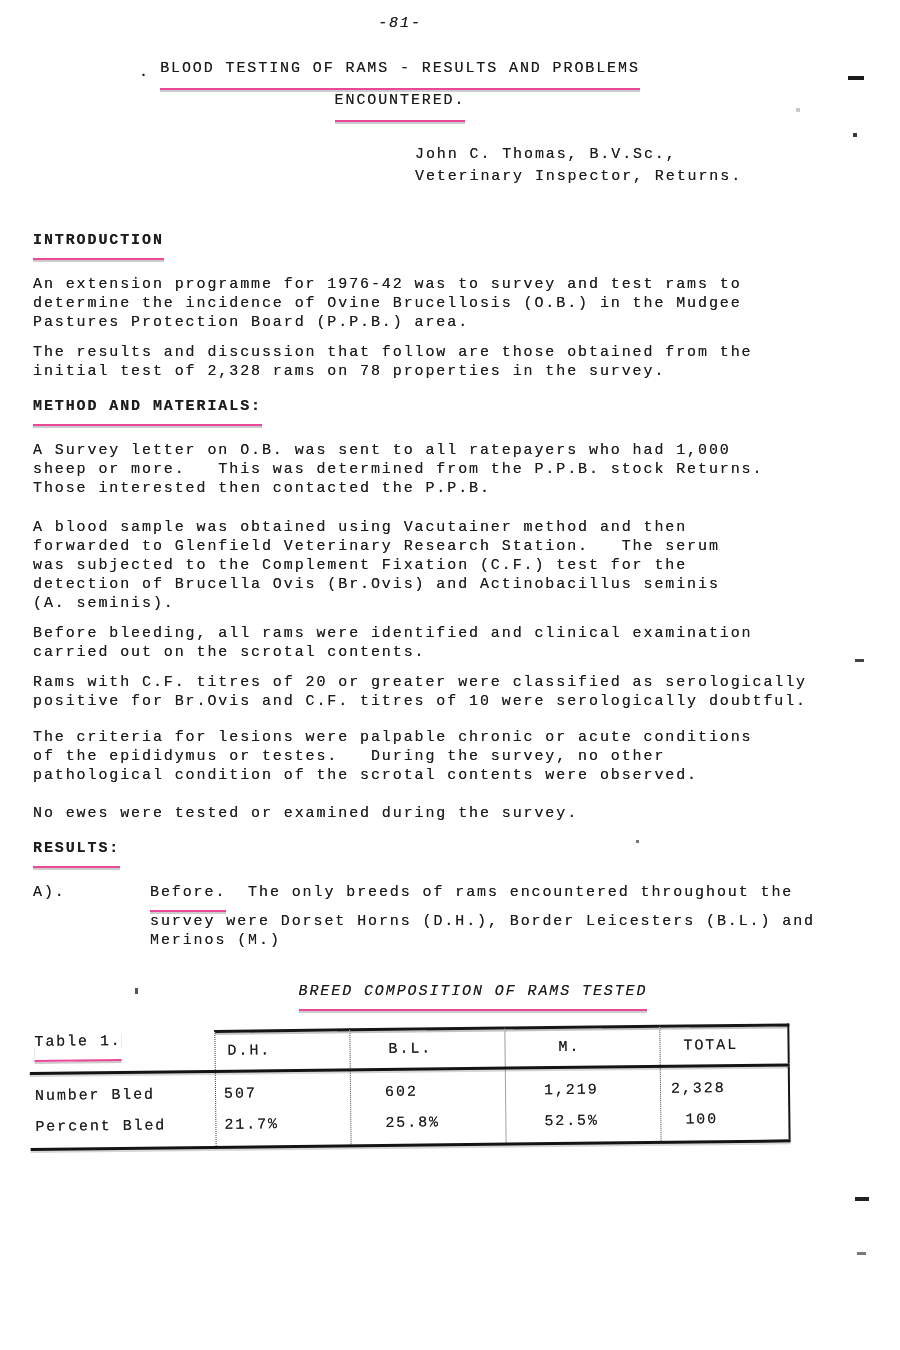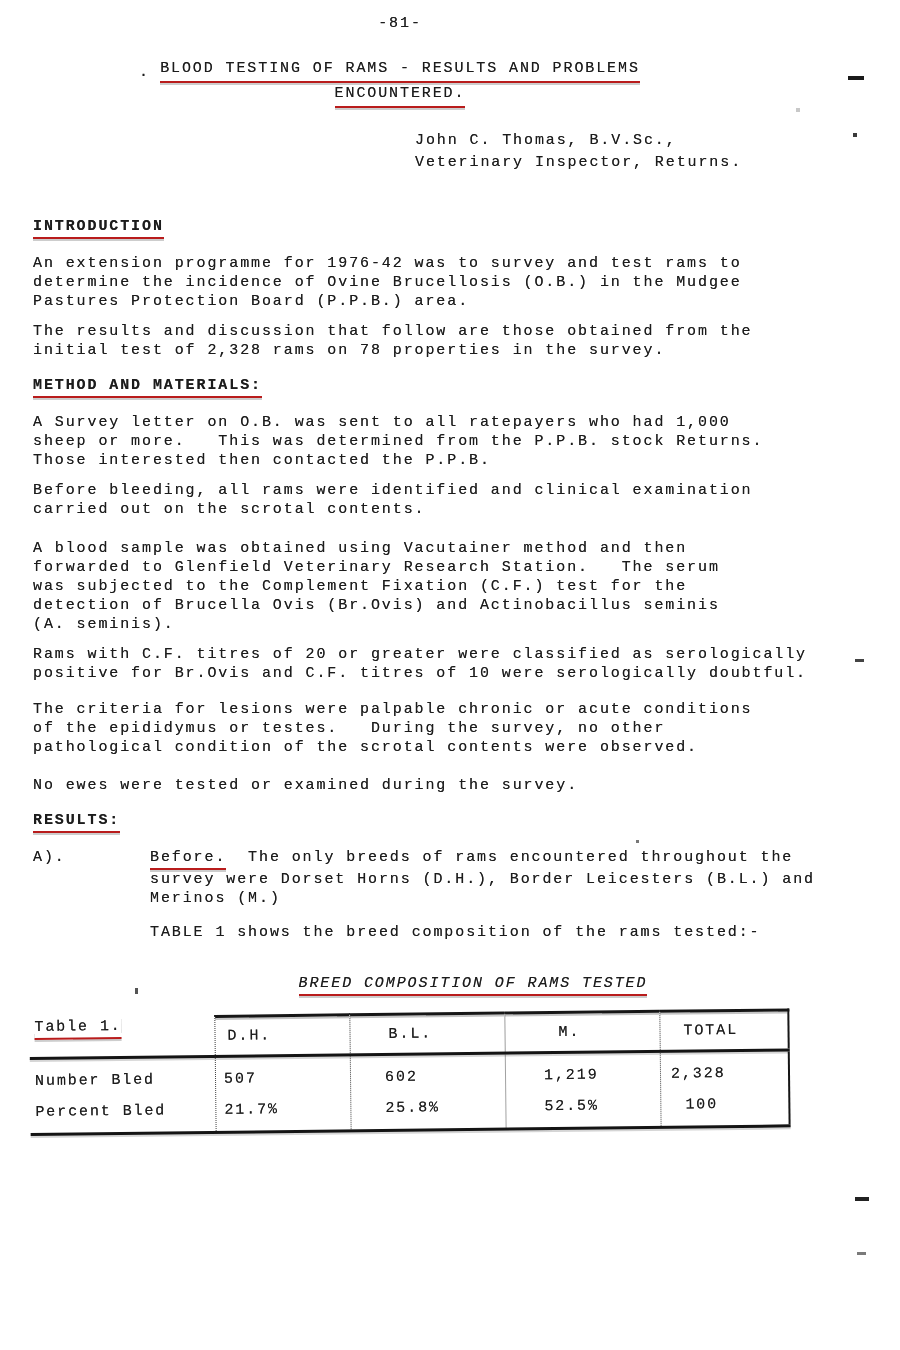--- a/index.html
+++ b/index.html
@@ -11,26 +11,26 @@
     padding:0 33px;
     overflow:hidden;
     font-family:"Liberation Mono","DejaVu Sans Mono",monospace;
     font-size:15px;
     letter-spacing:1.9px;
     line-height:19px;
     color:#1c1c1c;
     text-shadow:0 0 0.6px rgba(10,10,10,0.65);
   }
   .u{
-    border-bottom:2px solid #b91c1c;
+    border-bottom:2px solid #ec4899;
     box-shadow:0 2px 0 rgba(27,27,27,0.22);
     display:inline-block;
-    padding-bottom:1px;
+    padding-bottom:8px;
   }
-  .page-number{margin:14px 0 0 122px;width:490px;text-align:center;}
+  .page-number{margin:14px 0 0 122px;width:490px;text-align:center;font-style:italic;}
   .title-block{margin:25px 0 0 122px;width:490px;text-align:center;line-height:22px;position:relative;}
   .title-marker{position:absolute;left:-16px;top:4px;}
   .byline{margin:22px 0 0 382px;line-height:22px;}
   h2{font-size:15px;font-weight:bold;margin:16px 0 15px;letter-spacing:1.9px;}
   .mt-30{margin-top:43px;}
   .para{margin:11px 0 0;white-space:pre-wrap;}
   .mt-20{margin-top:20px;}
   .mt-17{margin-top:17px;}
   .mt-19{margin-top:19px;}
   .mt-15{margin-top:15px;}
@@ -87,44 +87,43 @@
   <p class="para mt-15">An extension programme for 1976-42 was to survey and test rams to
 determine the incidence of Ovine Brucellosis (O.B.) in the Mudgee
 Pastures Protection Board (P.P.B.) area.</p>
   <p class="para">The results and discussion that follow are those obtained from the
 initial test of 2,328 rams on 78 properties in the survey.</p>
 
   <h2><span class="u">METHOD AND MATERIALS:</span></h2>
   <p class="para mt-15">A Survey letter on O.B. was sent to all ratepayers who had 1,000
 sheep or more.   This was determined from the P.P.B. stock Returns.
 Those interested then contacted the P.P.B.</p>
-  <p class="para">Before bleeding, all rams were identified and clinical examination
-carried out on the scrotal contents.</p>
   <p class="para mt-20">A blood sample was obtained using Vacutainer method and then
 forwarded to Glenfield Veterinary Research Station.   The serum
 was subjected to the Complement Fixation (C.F.) test for the
 detection of Brucella Ovis (Br.Ovis) and Actinobacillus seminis
 (A. seminis).</p>
+  <p class="para">Before bleeding, all rams were identified and clinical examination
+carried out on the scrotal contents.</p>
   <p class="para">Rams with C.F. titres of 20 or greater were classified as serologically
 positive for Br.Ovis and C.F. titres of 10 were serologically doubtful.</p>
   <p class="para mt-17">The criteria for lesions were palpable chronic or acute conditions
 of the epididymus or testes.   During the survey, no other
 pathological condition of the scrotal contents were observed.</p>
   <p class="para mt-19">No ewes were tested or examined during the survey.</p>
 
   <h2><span class="u">RESULTS:</span></h2>
 
   <div class="item">
     <div class="item-label">A).</div>
     <div class="item-body"><span class="u">Before.</span><span>  The only breeds of rams encountered throughout the
 survey were Dorset Horns (D.H.), Border Leicesters (B.L.) and
 Merinos (M.)</span></div>
   </div>
 
-  <p class="para mt-15 indent">TABLE 1 shows the breed composition of the rams tested:-</p>
 
   <div class="table-caption"><span class="u">BREED COMPOSITION OF RAMS TESTED</span></div>
 
   <div class="table-zone">
     <div class="tgrid">
       <div class="cell corner"><span class="u">Table 1.</span></div>
       <div class="cell head c1">D.H.</div>
       <div class="cell head c2">B.L.</div>
       <div class="cell head c3">M.</div>
       <div class="cell head c4">TOTAL</div>

